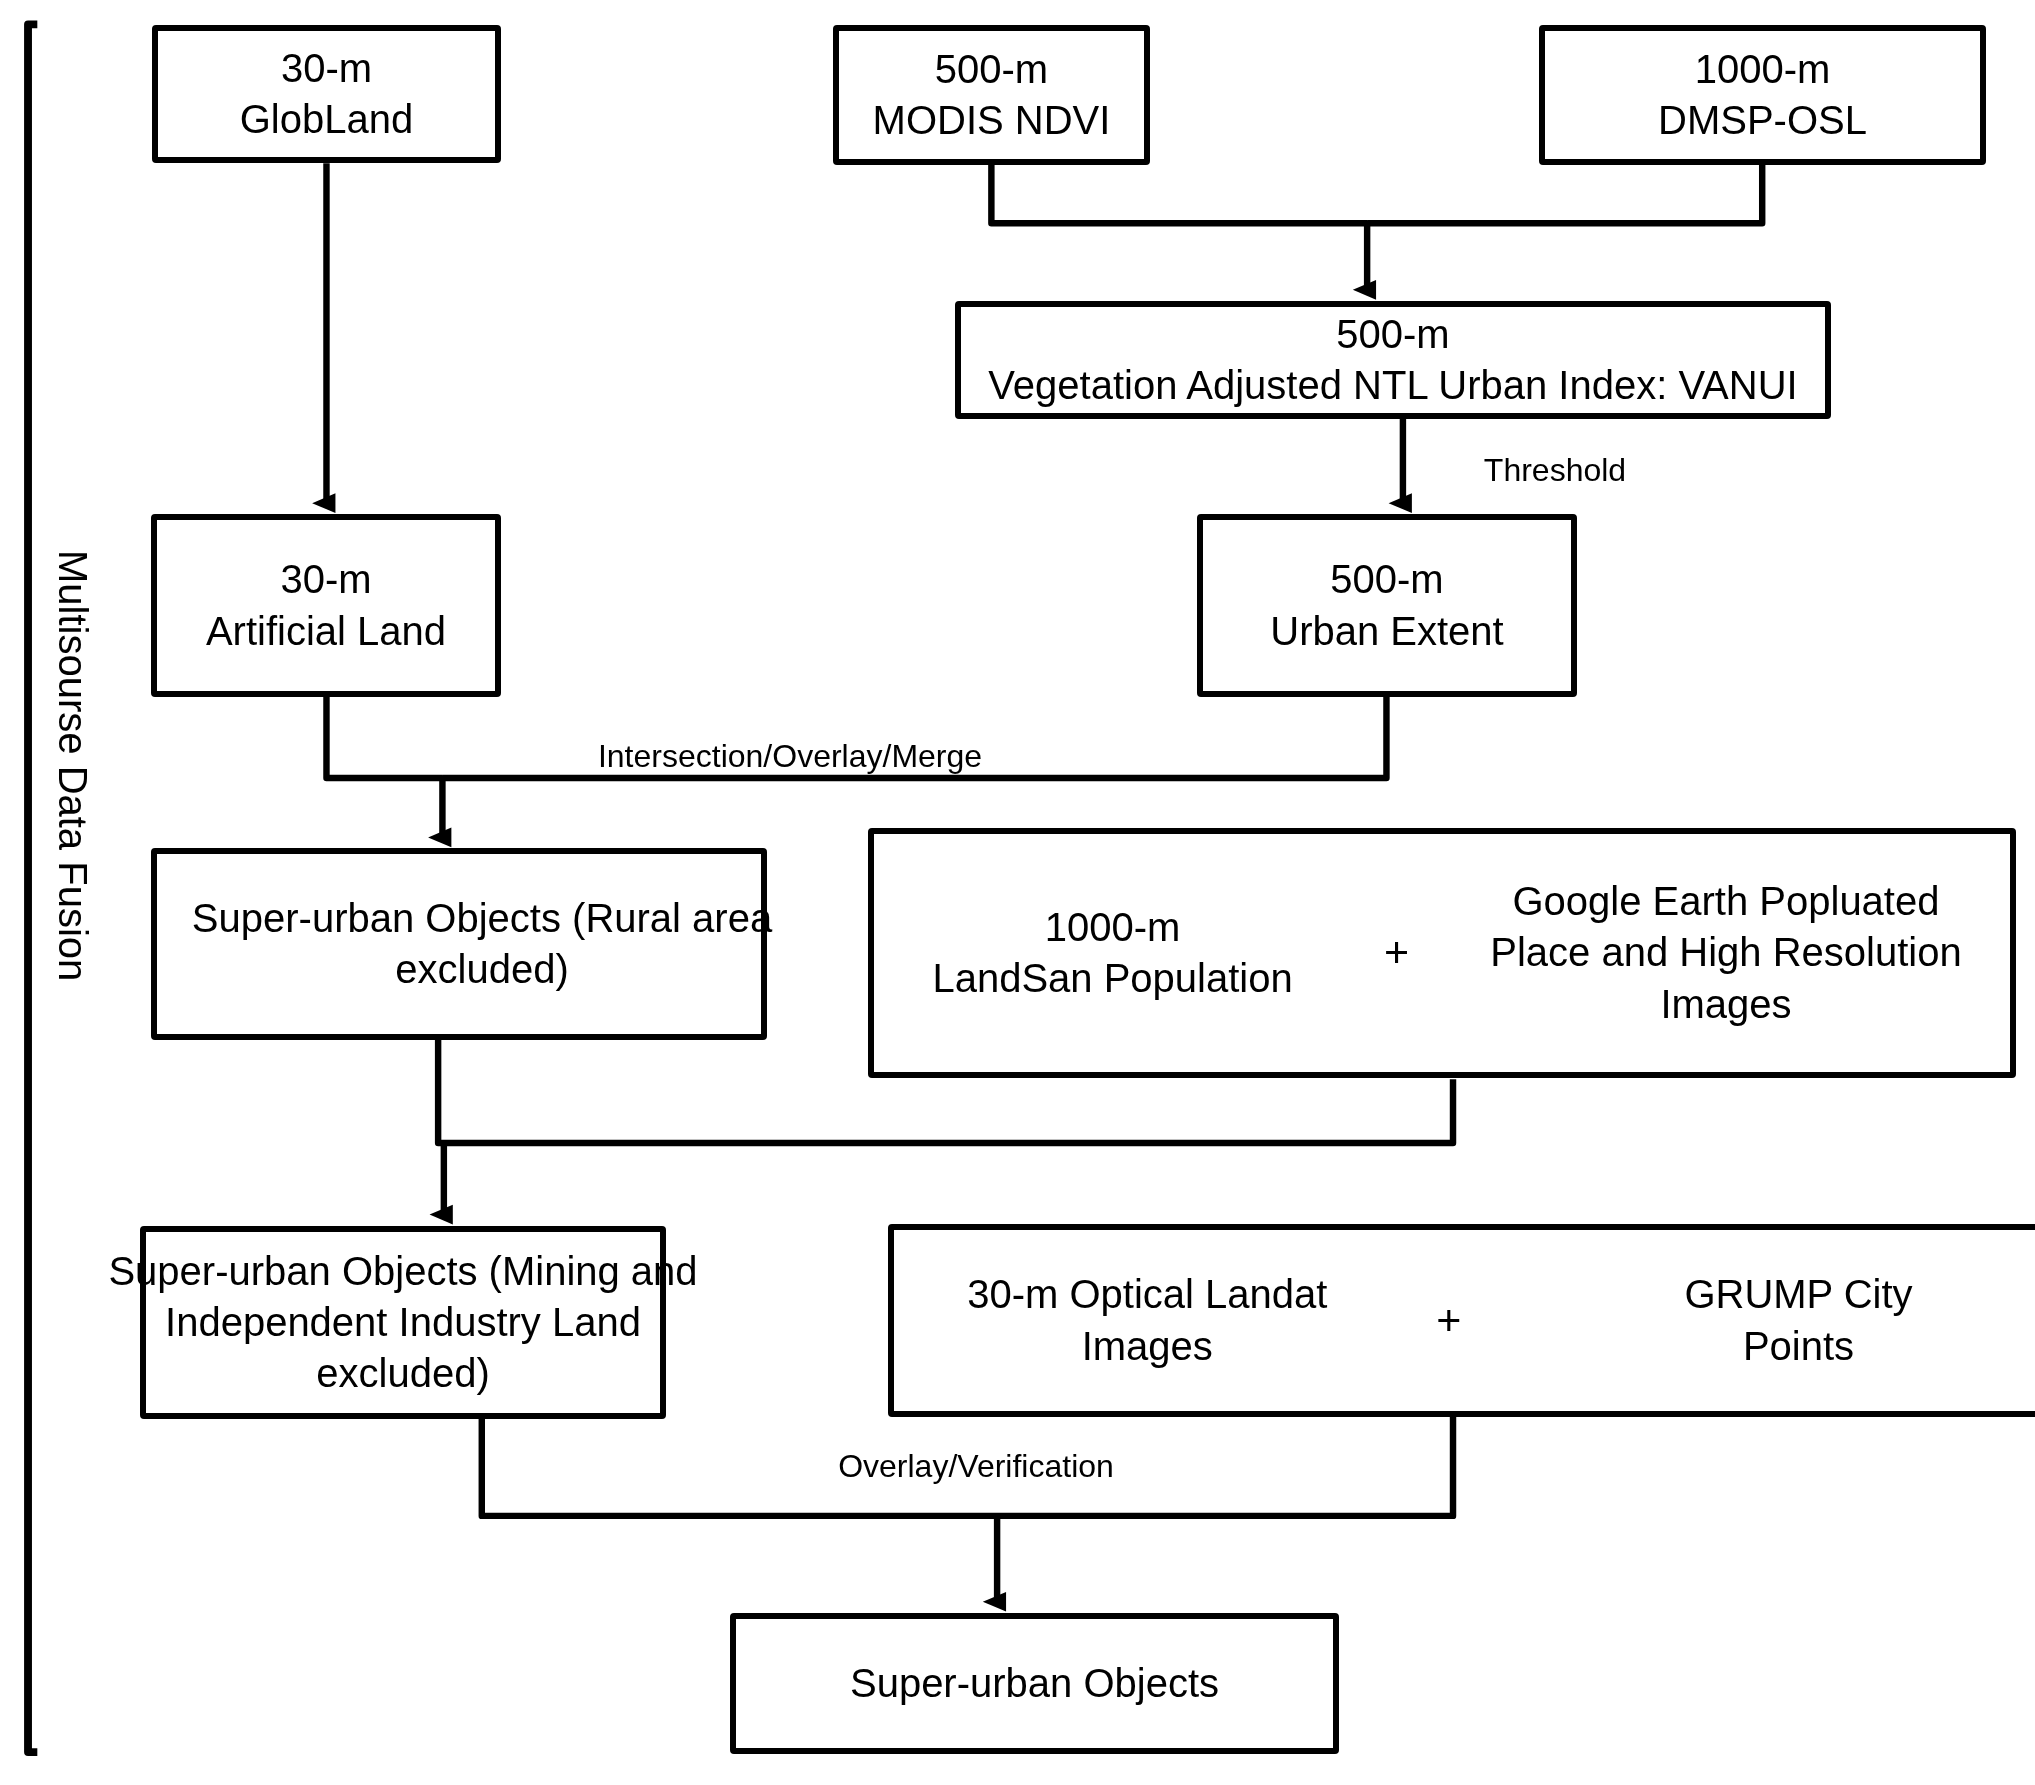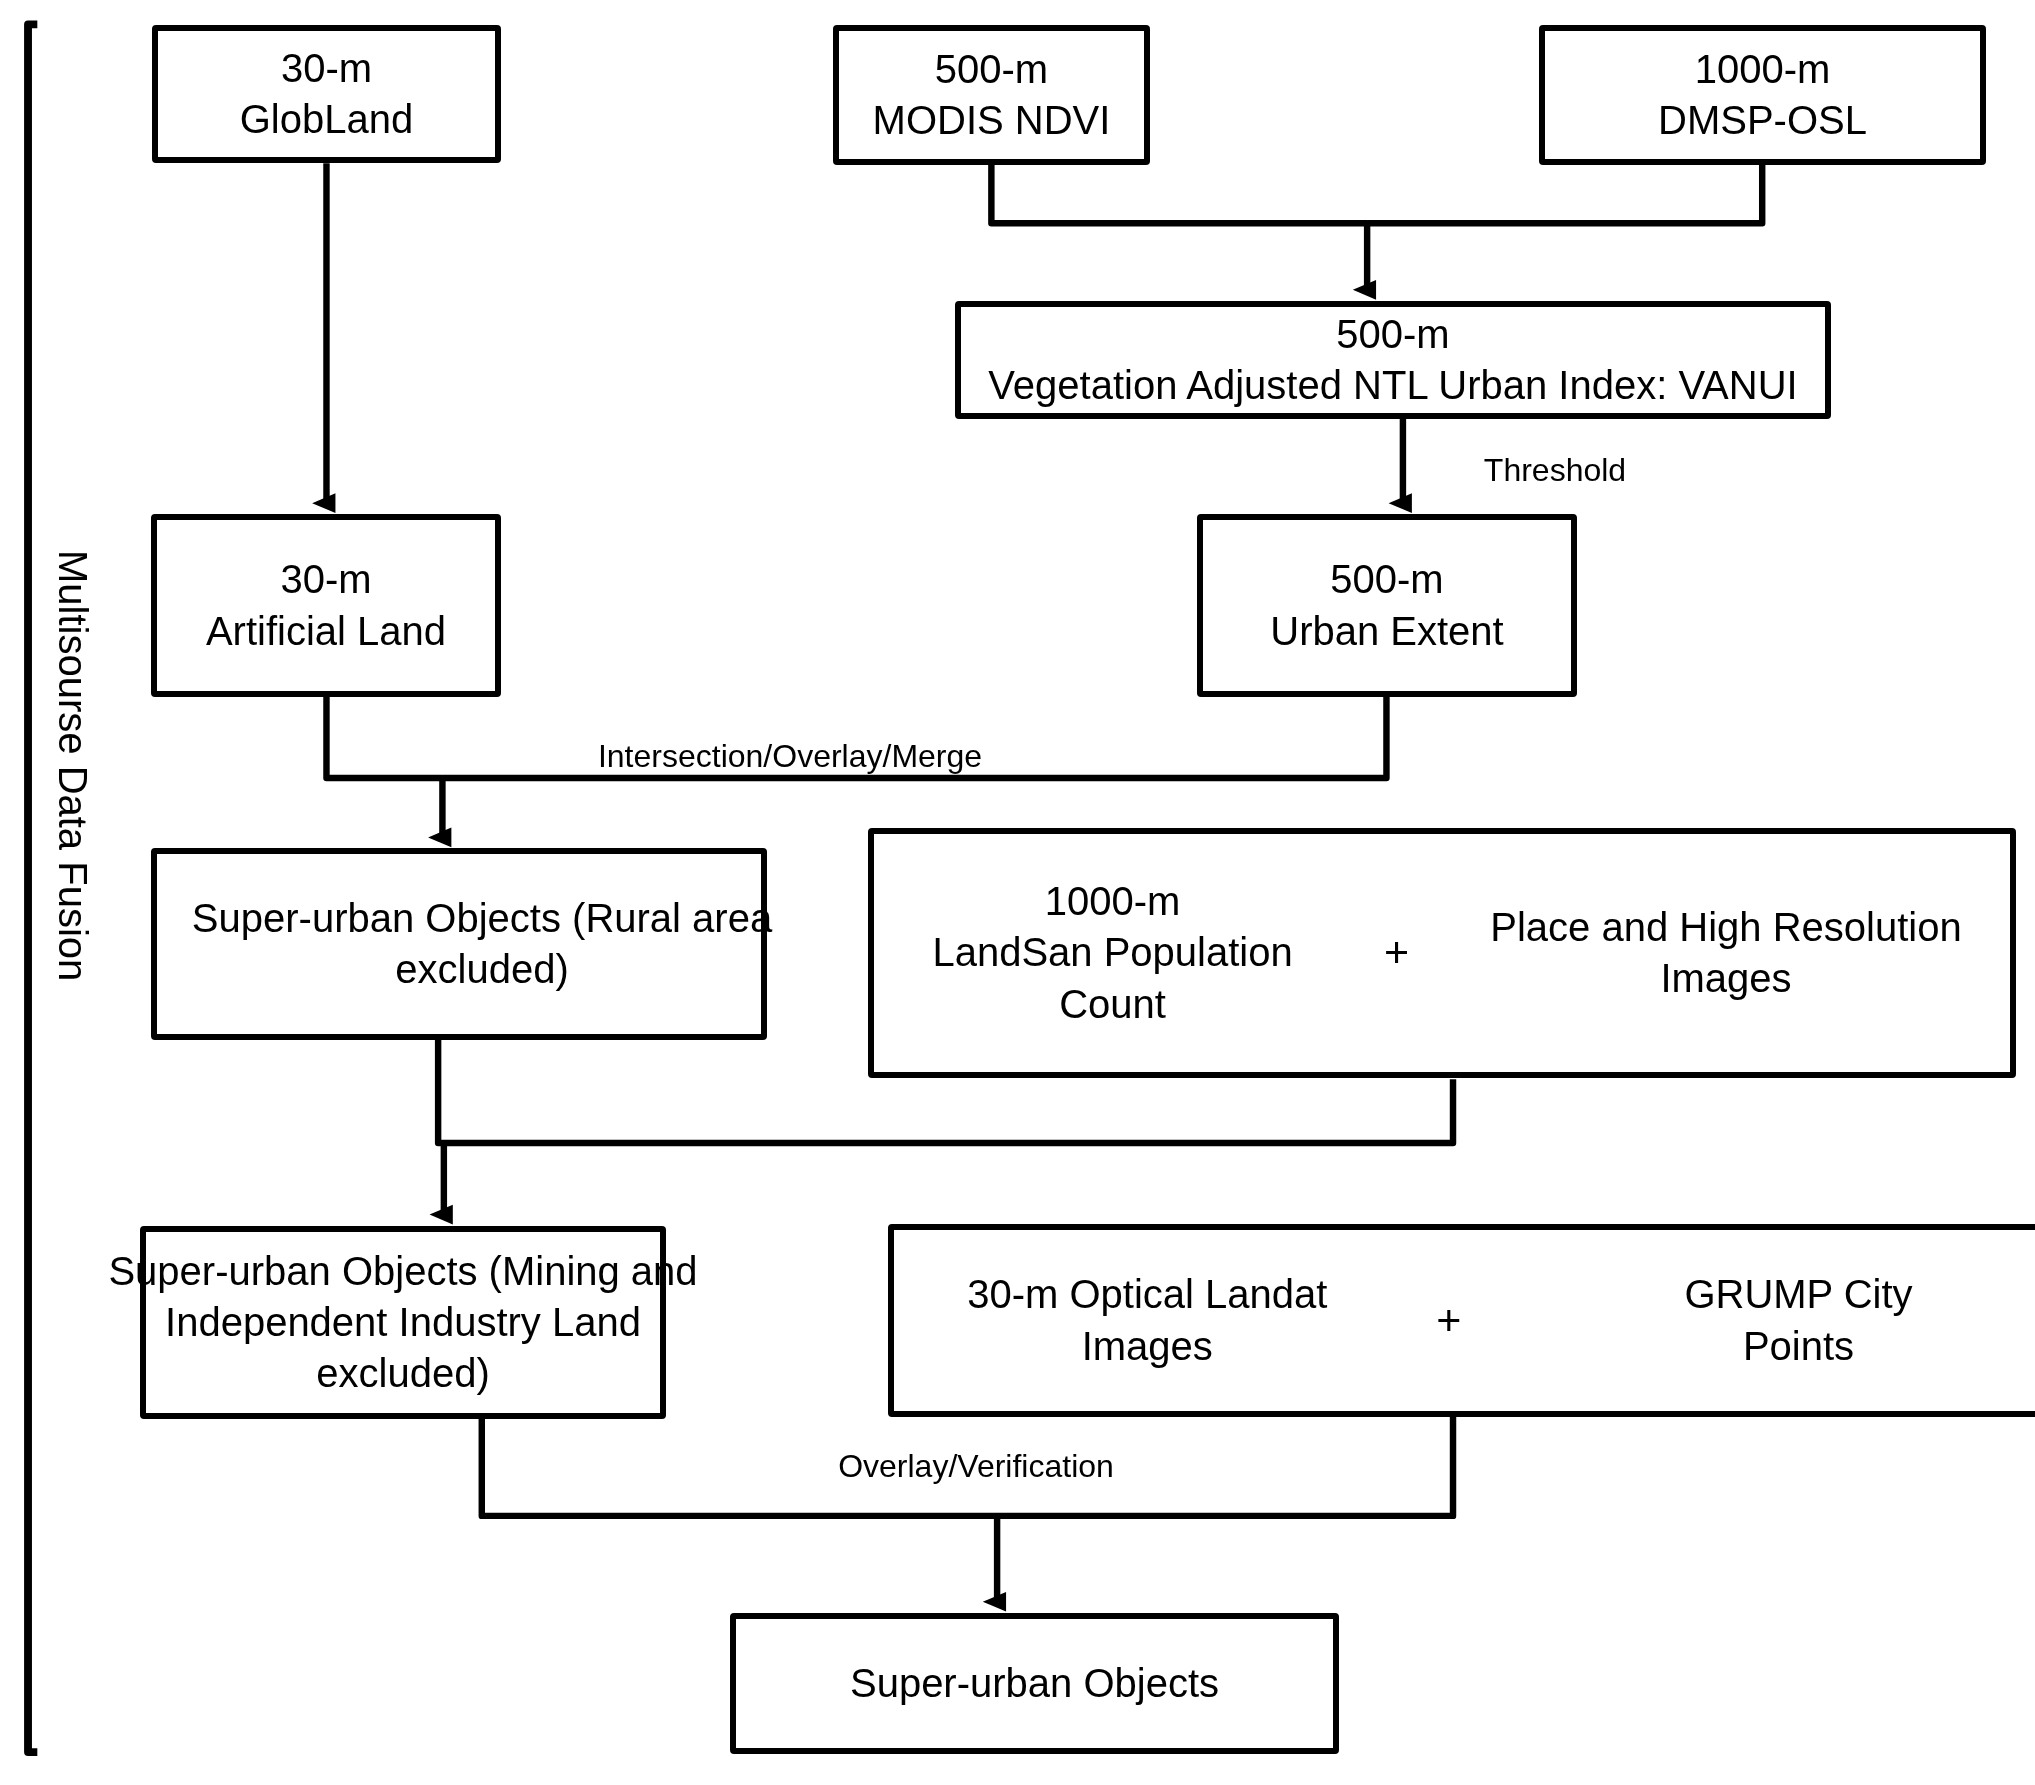--- a/index.html
+++ b/index.html
@@ -128,24 +128,24 @@
   <div class="node" style="left:151px;top:848px;width:616px;height:192px;padding-left:46px;">
     <div class="ln">Super-urban Objects (Rural area</div>
     <div class="ln">excluded)</div>
   </div>
 
   <div class="node" style="left:868px;top:828px;width:1148px;height:250px;">
     <div class="cols">
       <div class="col left">
         <div class="ln">1000-m</div>
         <div class="ln">LandSan Population</div>
-        <div class="ln">Count</div>
       </div>
       <div class="plus">+</div>
       <div class="col right">
+        <div class="ln">Google Earth Popluated</div>
         <div class="ln">Place and High Resolution</div>
         <div class="ln">Images</div>
       </div>
     </div>
   </div>
 
   <div class="node" style="left:140px;top:1226px;width:526px;height:193px;">
     <div class="ln">Super-urban Objects (Mining and</div>
     <div class="ln">Independent Industry Land</div>
     <div class="ln">excluded)</div>

